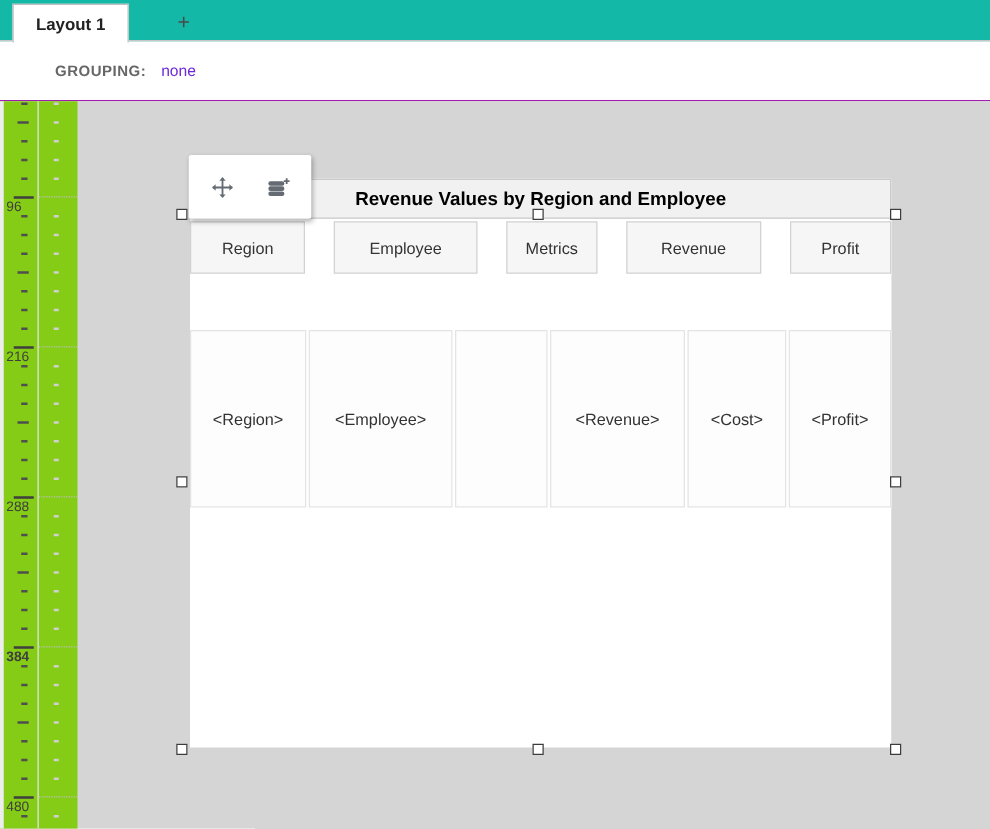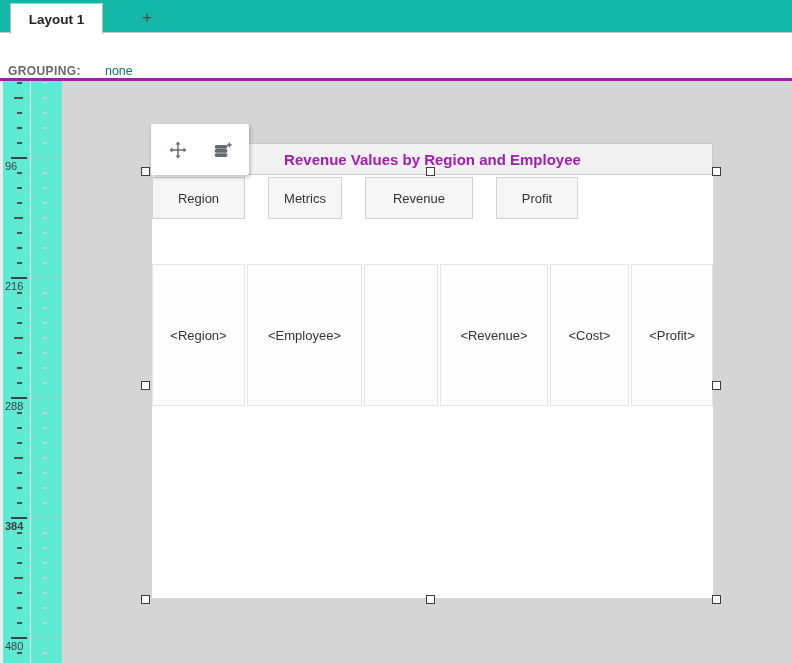--- a/index.html
+++ b/index.html
@@ -13,51 +13,51 @@
   .tab-active { position:absolute; left:10px; top:3px; width:93px; height:31px;
                 background:#fff; border:1px solid #bdbdbd; border-bottom:none;
                 z-index:2; display:flex; align-items:center; justify-content:center;
                 font-size:13.5px; font-weight:bold; color:#222; }
   .tab-add { position:absolute; left:103px; top:3px; width:88px; height:30px;
              display:flex; align-items:center; justify-content:center;
              font-size:17px; color:#4a4a4a; cursor:pointer; }
 
   
   .grouping { position:absolute; left:0; top:34px; width:792px; height:47px;
-              background:#fff; border-bottom:3px solid #a21caf;
-              display:flex; align-items:flex-end; }
+              background:#fff; border-bottom:1px solid #a21caf;
+              display:flex; align-items:center;padding-left:36px; }
   .grouping-label { margin-left:8px; font-size:12px; font-weight:bold;
                     color:#666; letter-spacing:0.4px; }
-  .grouping-value { margin-left:24px; font-size:12.5px; color:#0f766e; }
+  .grouping-value { margin-left:12px; font-size:12.5px; color:#6d28d9; }
 
   
   .workspace { position:absolute; left:0; top:81px; width:792px; height:582px;
                background:#d5d5d5; }
   .ruler { position:absolute; left:0; top:0; width:62px; height:582px;
-           background:#5eead4; z-index:1; }
+           background:#84cc16; z-index:1; }
   .ruler-edge { position:absolute; left:0; top:0; width:3px; height:582px; background:#ededed; }
   .ruler-divider { position:absolute; left:30px; top:0; width:1px; height:582px; background:#e3e3e3; }
   .tick { position:absolute; height:2px; background:#4f4f4f; }
   .tick.small { left:17px; width:5px; }
   .tick.mid   { left:14px; width:9px; }
   .tick.major { left:11px; width:16px; background:#3f3f3f; }
   .tick2 { position:absolute; left:43px; width:4px; height:2px; background:#d0d0d0; }
   .dotline { position:absolute; left:31px; width:31px; height:0;
              border-top:1px dotted #bdbdbd; }
   .ruler-num { position:absolute; left:5px; width:28px; font-size:11px;
                color:#3f3f3f; }
 
   
   .widget-rest { position:absolute; left:152px; top:94px; width:561px; height:423px;
                  background:#fff; z-index:2; }
   .table-block { position:absolute; left:152px; top:62px; width:561px;
                  background:#fff; z-index:3; }
   .t-title { height:32px; background:#f1f1f1; border:1px solid #c9c9c9;
              display:flex; align-items:center; justify-content:center;
-             font-size:15px; font-weight:bold; color:#a21caf; margin-bottom:2px; }
+             font-size:15px; font-weight:bold; color:#000000; margin-bottom:2px; }
   .t-row { display:flex; gap:2px; }
   .t-row.header { margin-bottom:2px;gap:23px; }
   .cell { display:flex; align-items:center; justify-content:center;
           font-size:13px; color:#333; }
   .header .cell { height:42px; background:#f6f6f6; border:1px solid #d2d2d2; }
   .datarow .cell { height:142px; background:#fdfdfd; border:1px solid #e4e4e4;margin-top:43px; }
   .c0{width:93px}.c1{width:115px}.c2{width:74px}.c3{width:108px}.c4{width:79px}.c5{width:82px}
 
   
   .float-toolbar { position:absolute; left:151px; top:43px; width:98px; height:51px;
@@ -179,20 +179,21 @@
         <div class="tick2" style="top: 571px;"></div>
         <div class="tick small" style="top: 571px;"></div>
       </div>
 
     <div class="widget-rest"></div>
 
     <div class="table-block">
       <div class="t-title">Revenue Values by Region and Employee</div>
       <div class="t-row header">
         <div class="cell c0">Region</div>
+        <div class="cell c1">Employee</div>
         <div class="cell c2">Metrics</div>
         <div class="cell c3">Revenue</div>
         <div class="cell c5">Profit</div>
       </div>
       <div class="t-row datarow">
         <div class="cell c0">&lt;Region&gt;</div>
         <div class="cell c1">&lt;Employee&gt;</div>
         <div class="cell c2"></div>
         <div class="cell c3">&lt;Revenue&gt;</div>
         <div class="cell c4">&lt;Cost&gt;</div>

